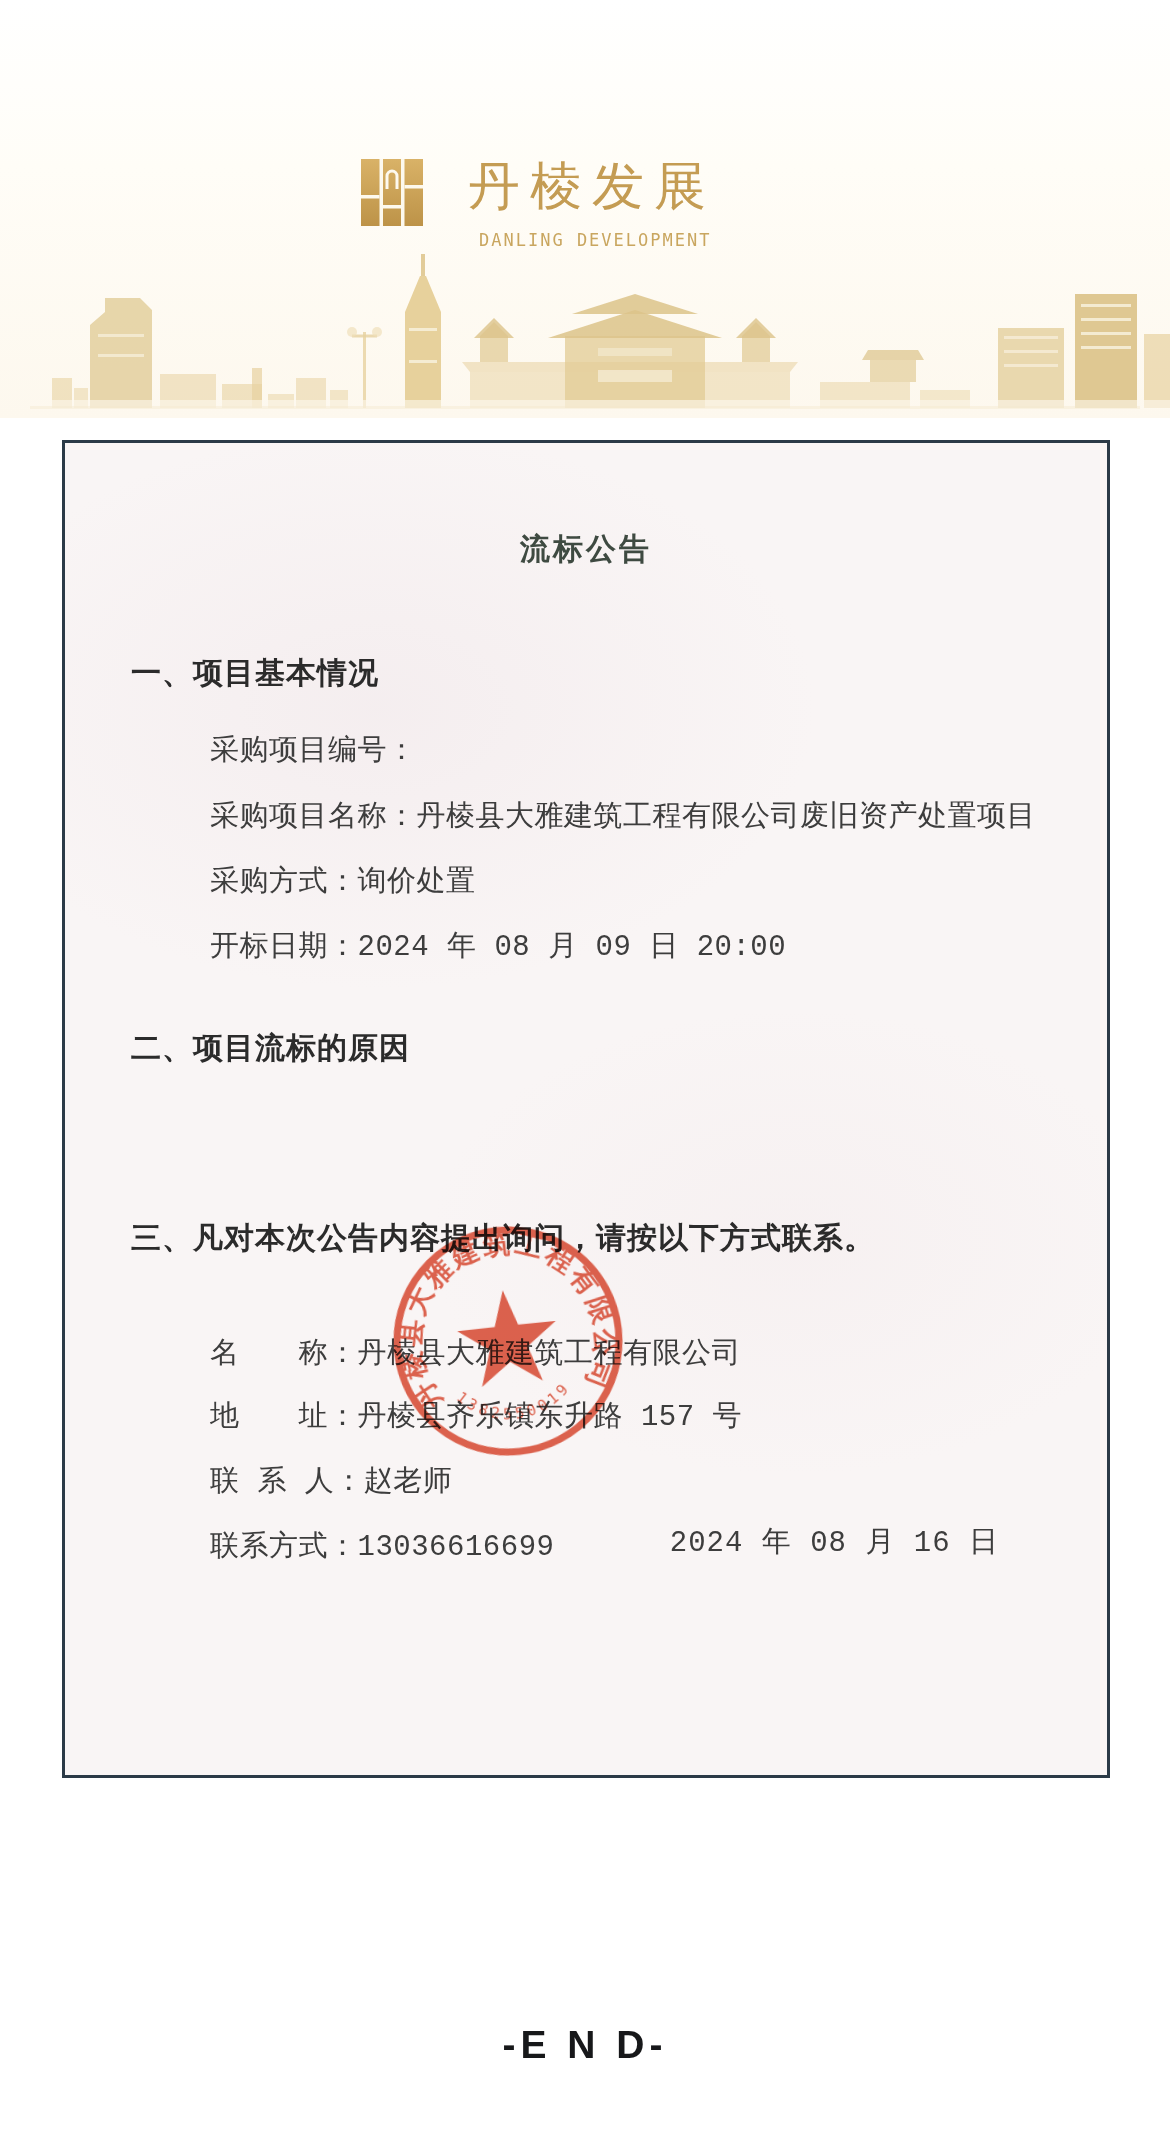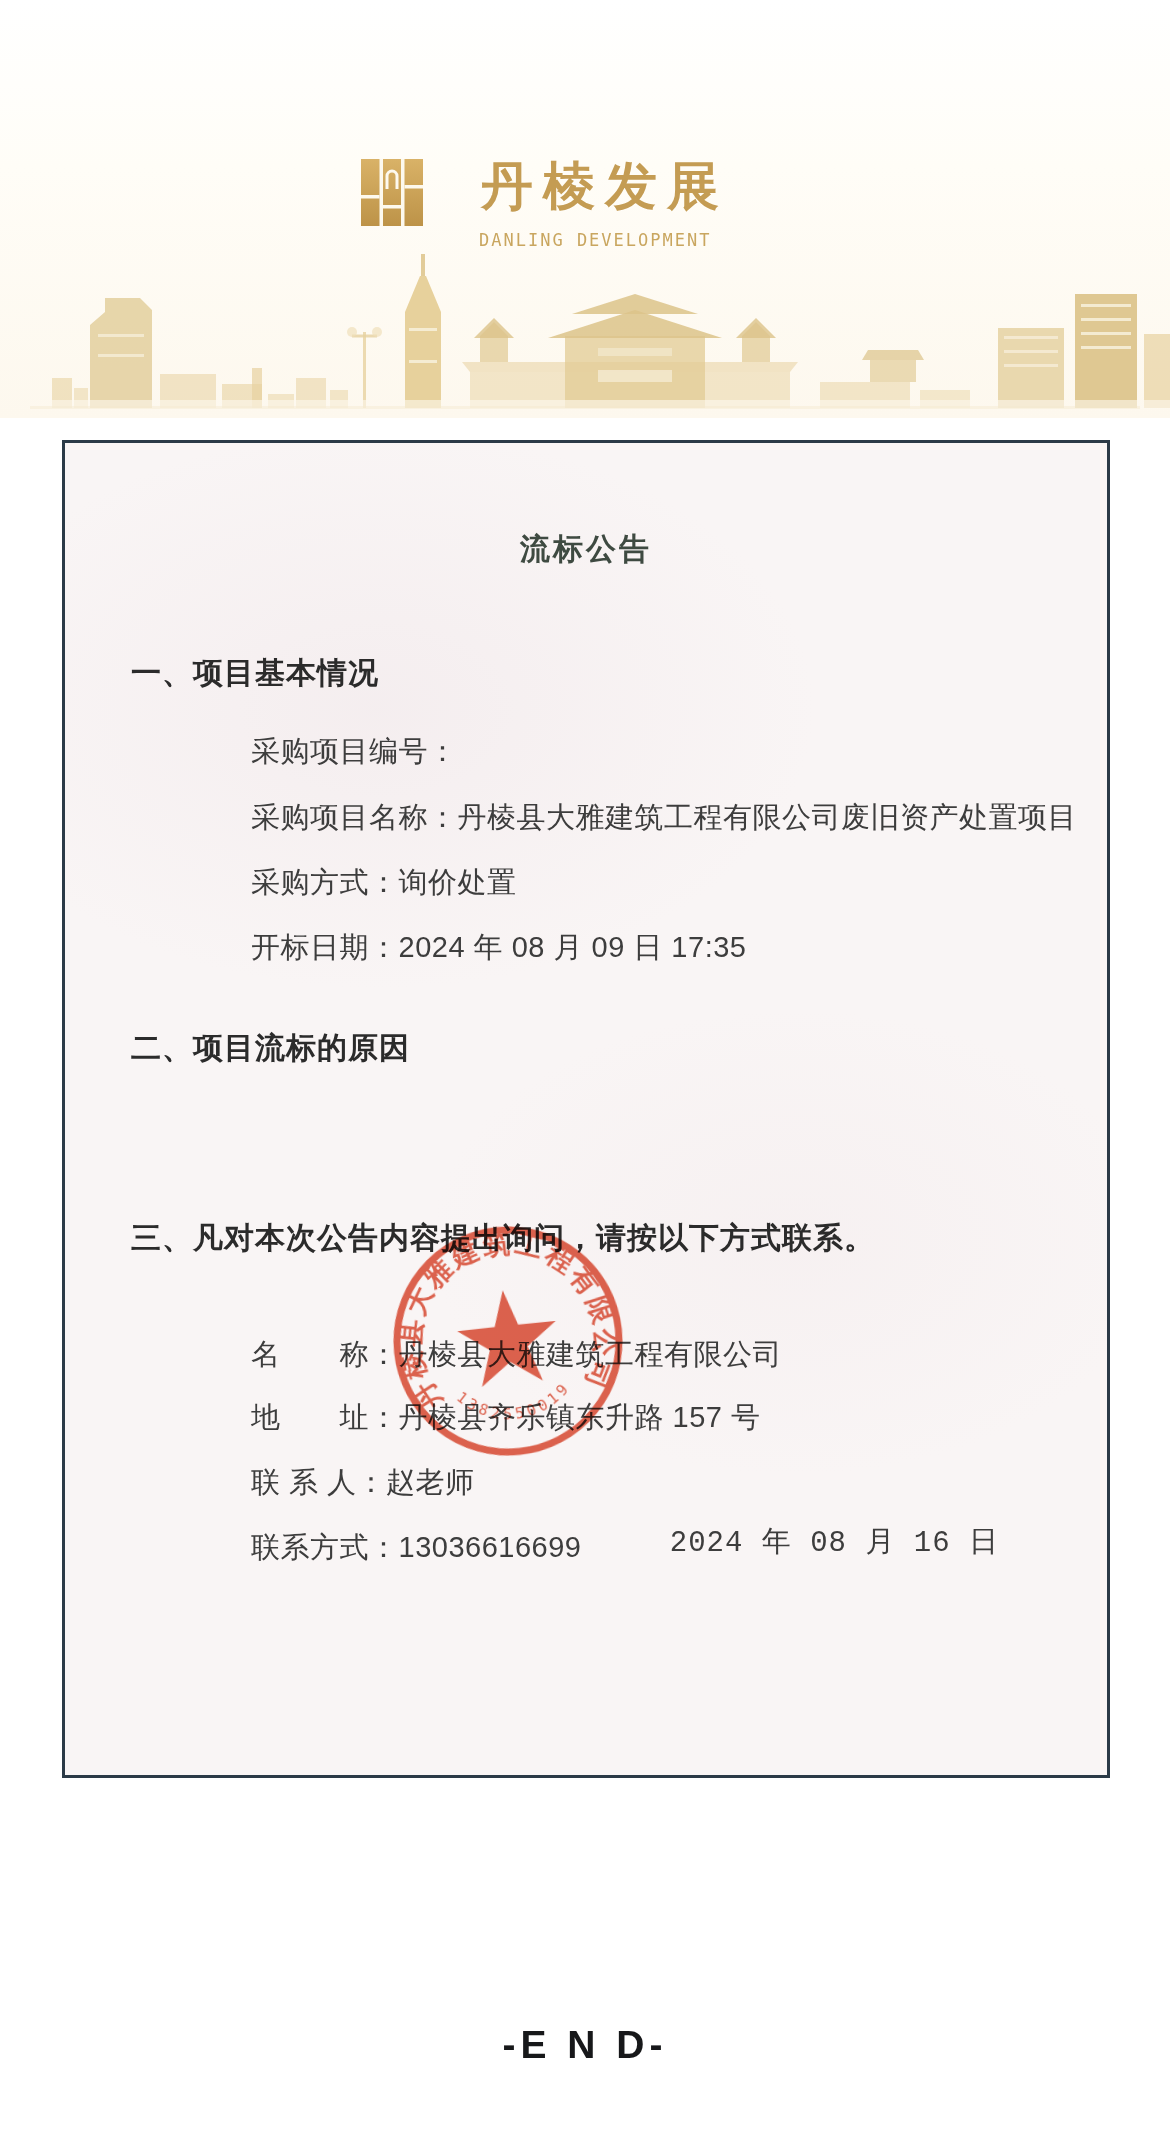--- a/index.html
+++ b/index.html
@@ -9,23 +9,23 @@
     font-family:"Liberation Serif",serif;
   }
   
   .hero{
     position:absolute;left:0;top:0;width:1170px;height:418px;
     background:linear-gradient(180deg,#ffffff 0%,#fffdf7 40%,#fdf8ee 100%);
   }
   .brand-logo{position:absolute;left:361px;top:159px;width:62px;height:67px;}
   .brand-cn{
     position:absolute;left:468px;top:160px;width:260px;
-    font-size:52px;font-weight:700;letter-spacing:10px;line-height:1.05;
+    font-size:52px;font-weight:400;letter-spacing:10px;line-height:1.05;
     color:#c49c53;text-shadow:0 1px 0 rgba(255,255,255,.4);
-    font-family:"Liberation Serif",serif;white-space:nowrap;margin-left:13px;
+    font-family:"Liberation Serif",serif;white-space:nowrap;
   }
   .brand-en{
     position:absolute;left:479px;top:230px;
     font-size:17px;letter-spacing:2px;color:#c9a65f;
     font-family:"DejaVu Sans Mono",monospace;white-space:nowrap;
   }
   .skyline{position:absolute;left:0;top:250px;width:1170px;height:165px;}
   
   .doc{
     position:absolute;left:62px;top:440px;width:1048px;height:1338px;
@@ -42,22 +42,21 @@
   }
   .sec-heading{
     position:absolute;left:66px;line-height:1;white-space:nowrap;
     font-size:30px;font-weight:700;color:#2b2b2b;letter-spacing:1px;
     font-family:"Liberation Sans",sans-serif;
   }
   .h1{top:215px;} .h2{top:590px;} .h3{top:780px;}
   .doc-line{
     position:absolute;left:145px;line-height:1.15;white-space:nowrap;
     font-size:29px;color:#3d3d3d;letter-spacing:.5px;
-    font-family:Liberation Sans, sans-serif;
-    margin-left:41px;
+    font-family:Liberation Mono, monospace;
   }
   .p1{top:292px;} .p2{top:358px;} .p3{top:423px;} .p4{top:488px;}
   .b1{top:685px;}
   .c1{top:895px;} .c2{top:958px;} .c3{top:1023px;} .c4{top:1088px;}
   .doc-date{
     position:absolute;right:108px;top:1086px;line-height:1;
     font-size:29px;color:#3d3d3d;letter-spacing:1px;white-space:nowrap;
     font-family:Liberation Mono, monospace;
   }
   
@@ -163,21 +162,21 @@
   </div>
 
   <div class="doc">
 
     <div class="doc-title">流标公告</div>
 
     <div class="sec-heading h1">一、项目基本情况</div>
     <div class="doc-line p1">采购项目编号：</div>
     <div class="doc-line p2">采购项目名称：丹棱县大雅建筑工程有限公司废旧资产处置项目</div>
     <div class="doc-line p3">采购方式：询价处置</div>
-    <div class="doc-line p4">开标日期：2024 年 08 月 09 日 17:35</div>
+    <div class="doc-line p4">开标日期：2024 年 08 月 09 日 20:00</div>
 
     <div class="sec-heading h2">二、项目流标的原因</div>
 
     <div class="sec-heading h3">三、凡对本次公告内容提出询问，请按以下方式联系。</div>
     <div class="doc-line c1">名　　称：丹棱县大雅建筑工程有限公司</div>
     <div class="doc-line c2">地　　址：丹棱县齐乐镇东升路 157 号</div>
     <div class="doc-line c3">联 系 人：赵老师</div>
     <div class="doc-line c4">联系方式：13036616699</div>
 
     <div class="doc-date">2024 年 08 月 16 日</div>

